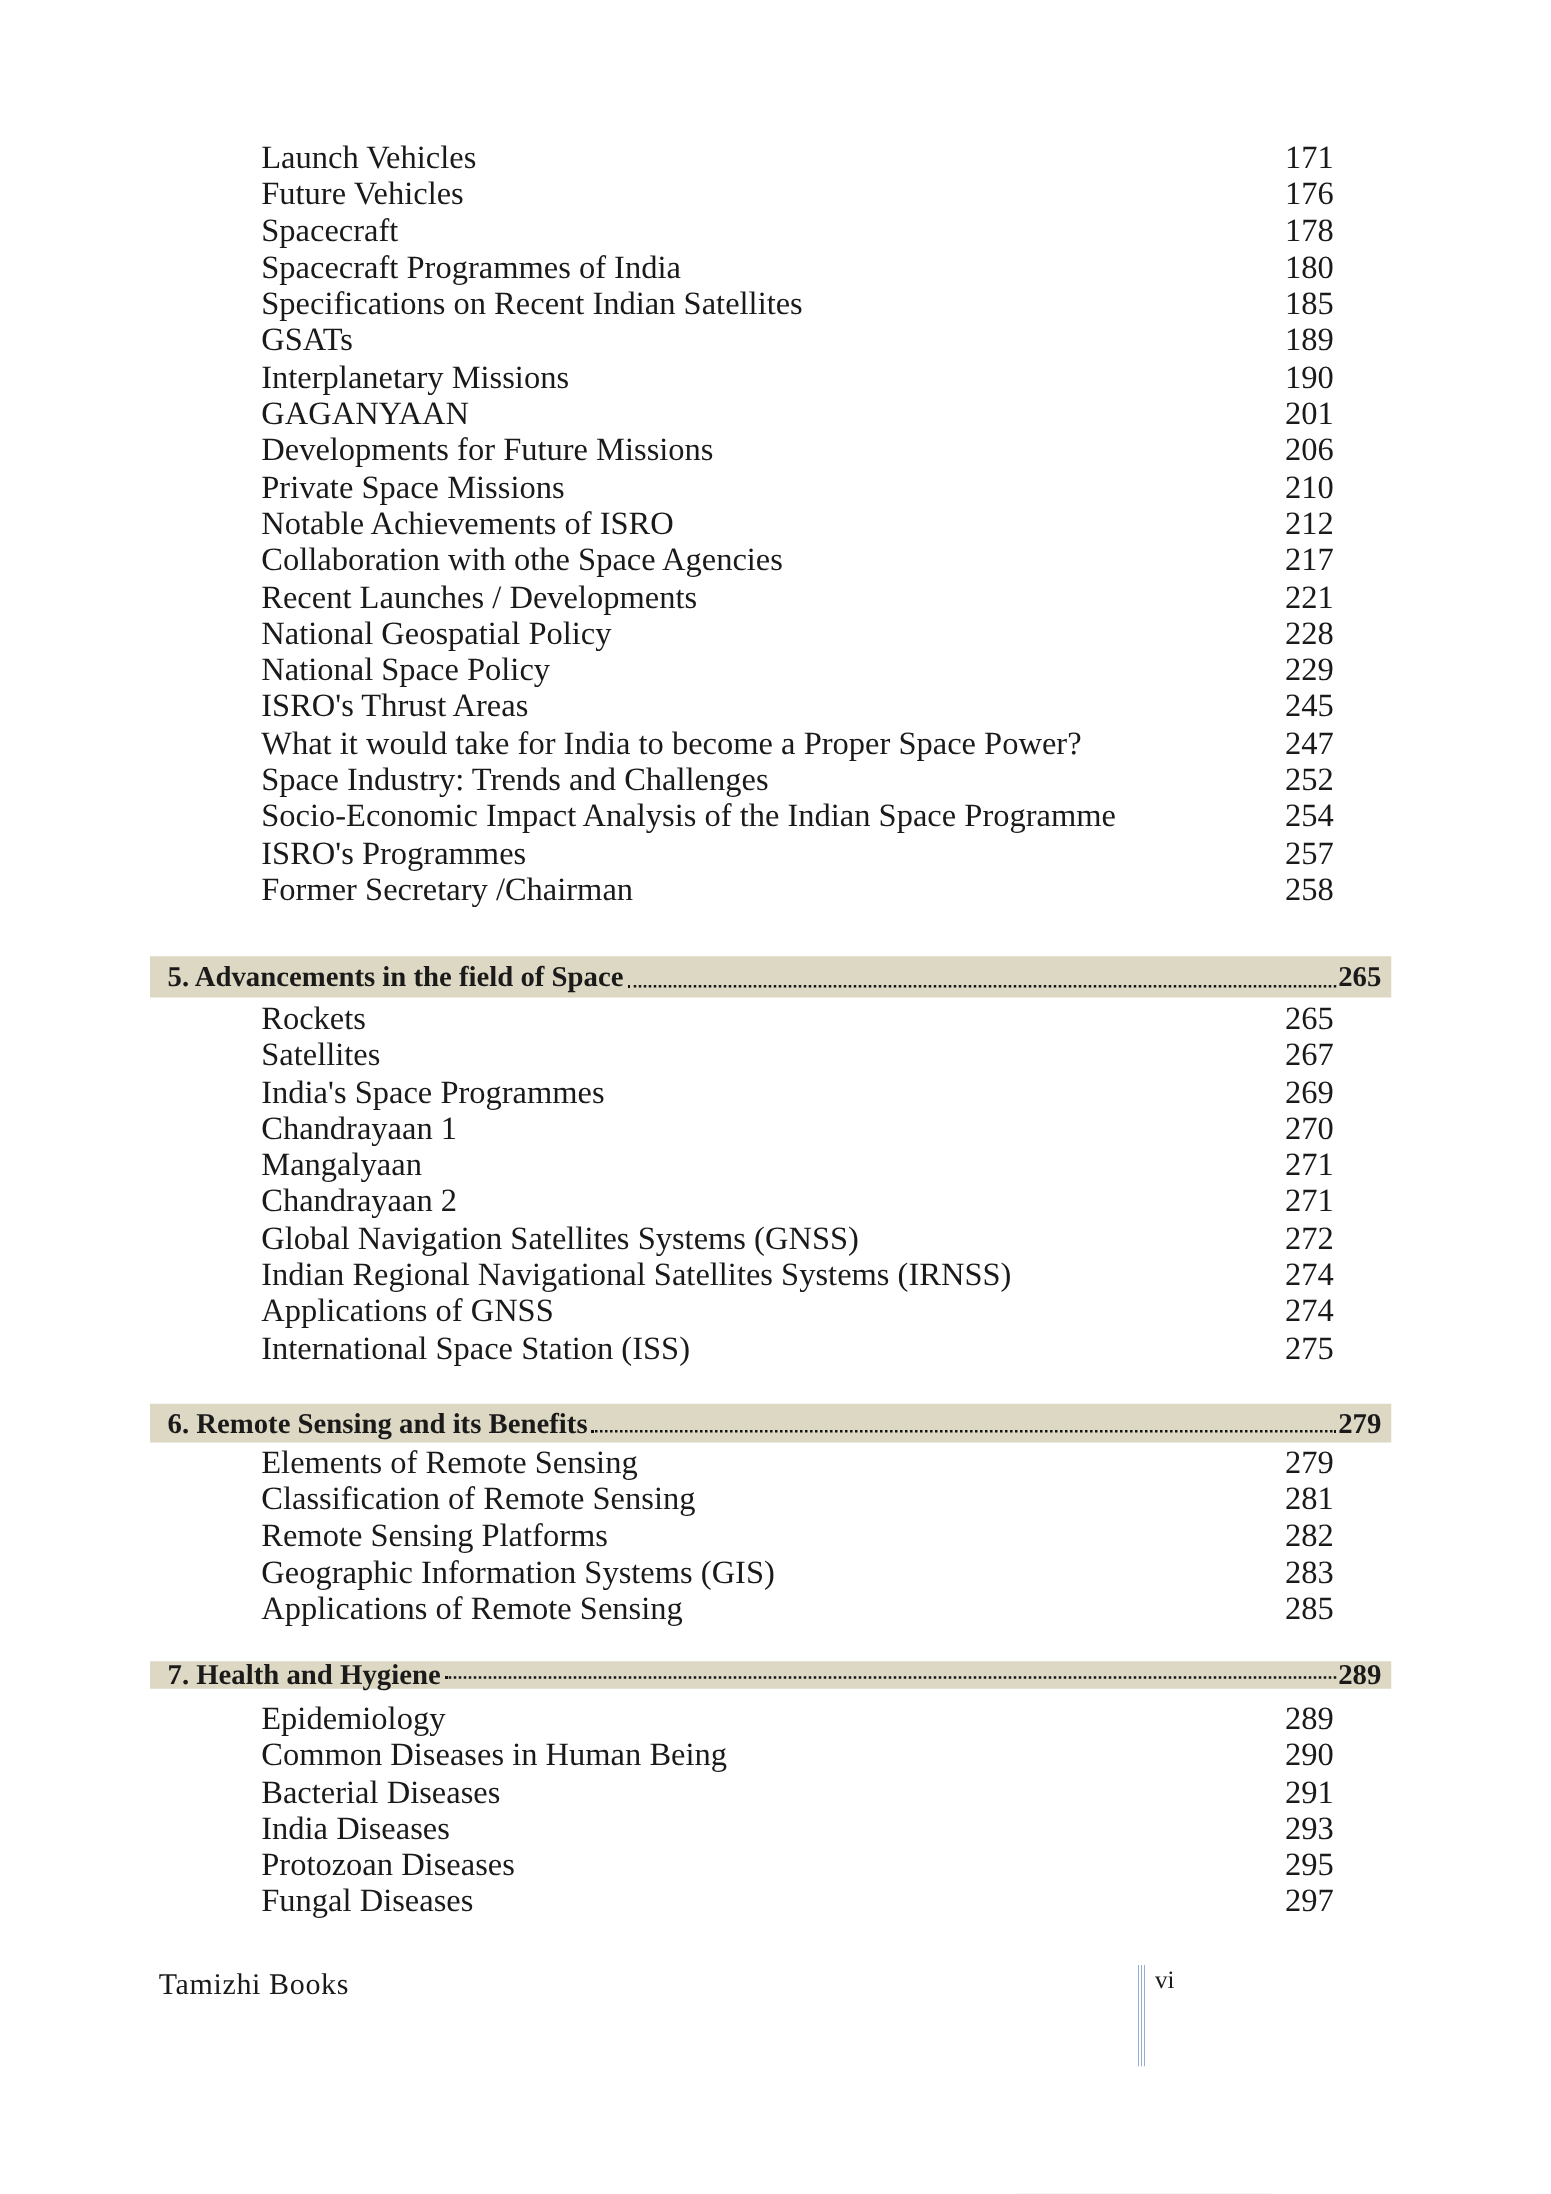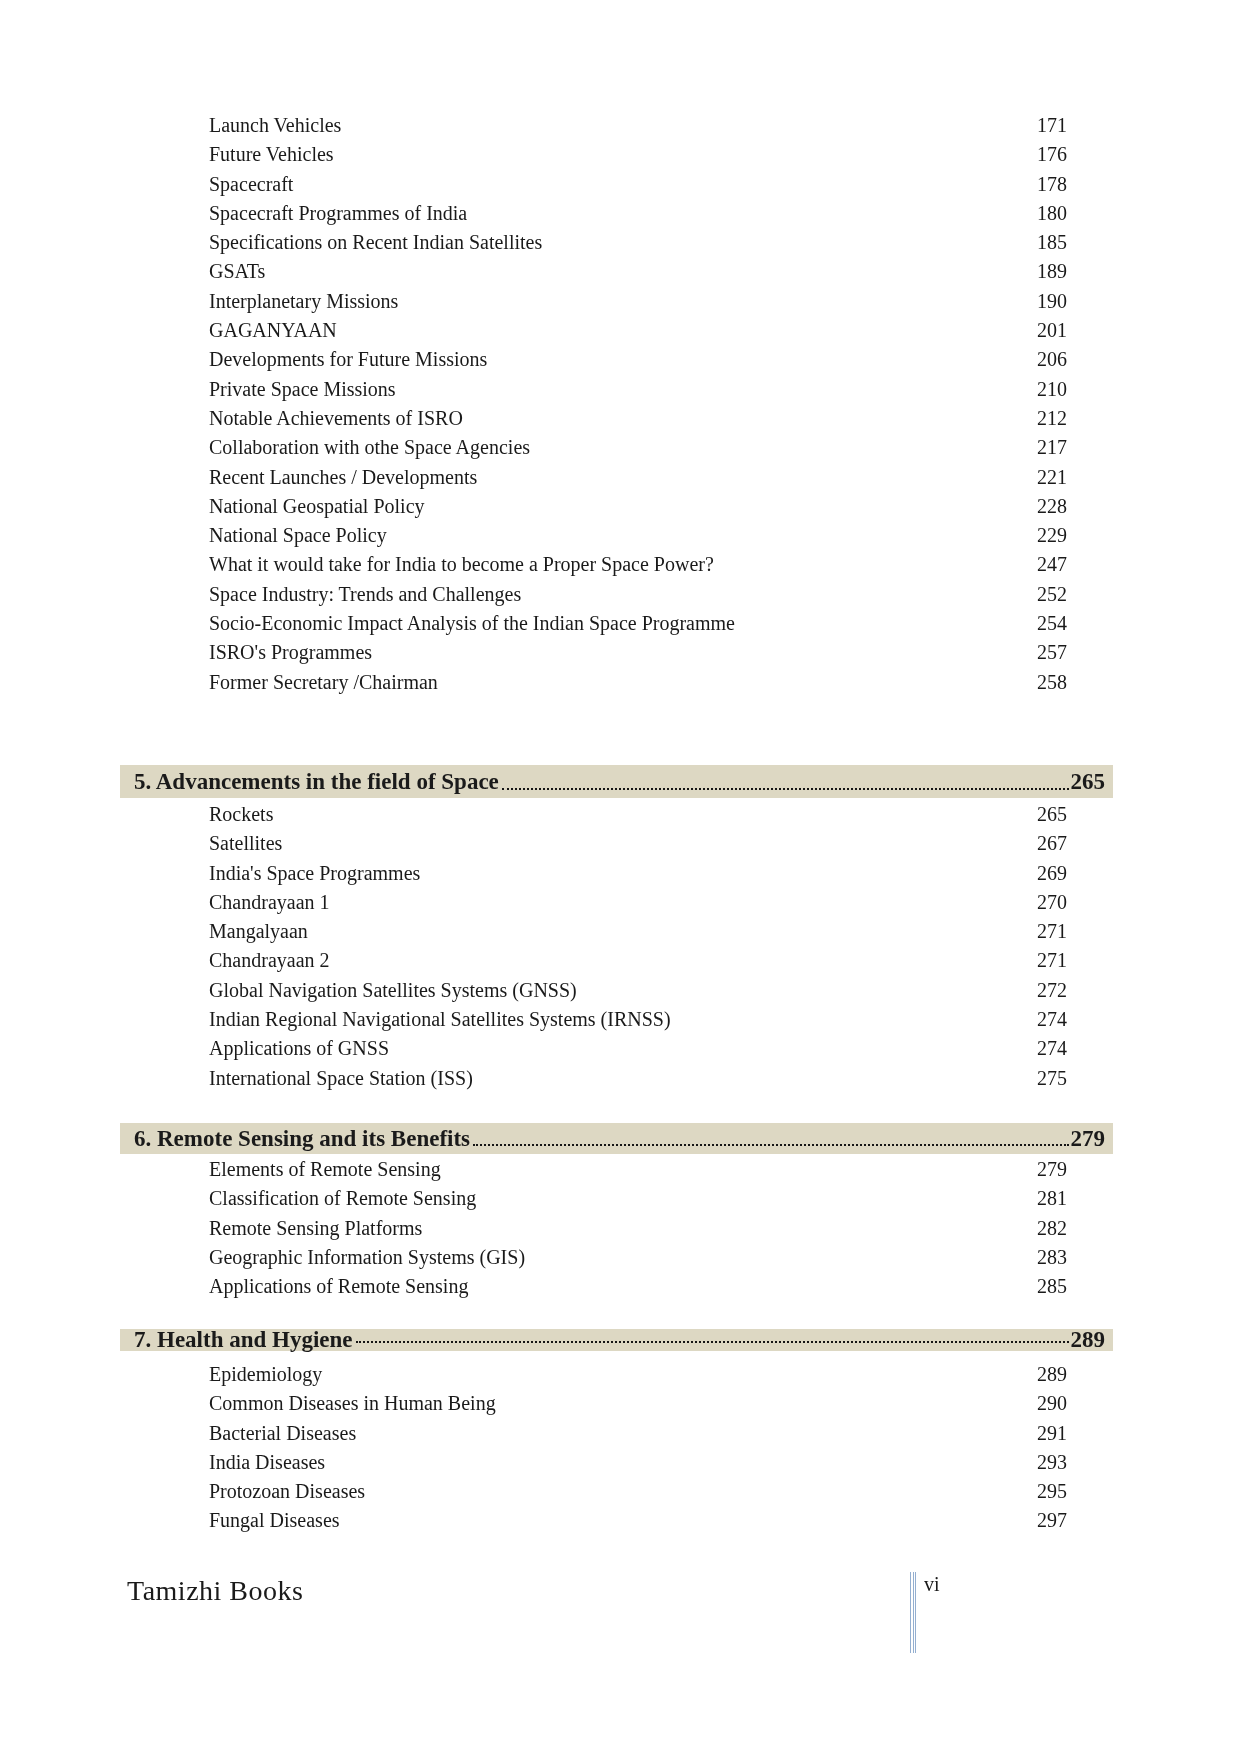--- a/index.html
+++ b/index.html
@@ -18,21 +18,21 @@
   
   .list {
     left: 209px;
     width: 858px;
   }
   .row {
     display: flex;
     justify-content: space-between;
     align-items: center;
     height: 29.3px;
-    font-size: 20px;
+    font-size: 26px;
     line-height: 29.3px;
     white-space: nowrap;
   }
   .entry-label { text-align: left; }
   .entry-page { text-align: right; }
 
   
   .secbar {
     left: 120px;
     width: 993px;
@@ -50,21 +50,21 @@
     align-self: flex-end;
     border-bottom: 2.8px dotted #151515;
     margin: 0 2px 8px 3px;
     min-width: 20px;
   }
 
   
   .footer-publisher {
     left: 127px;
     top: 1575px;
-    font-size: 28px;
+    font-size: 24px;
     letter-spacing: 0.5px;
   }
   .footer-divider {
     left: 910px;
     top: 1572px;
     width: 6px;
     height: 81px;
     background: repeating-linear-gradient(
       to right,
       #94afd0 0px, #94afd0 1.4px,
@@ -137,20 +137,24 @@
       </div>
       <div class="row">
         <span class="entry-label">National Geospatial Policy</span>
         <span class="entry-page">228</span>
       </div>
       <div class="row">
         <span class="entry-label">National Space Policy</span>
         <span class="entry-page">229</span>
       </div>
       <div class="row">
+        <span class="entry-label">ISRO's Thrust Areas</span>
+        <span class="entry-page">245</span>
+      </div>
+      <div class="row">
         <span class="entry-label">What it would take for India to become a Proper Space Power?</span>
         <span class="entry-page">247</span>
       </div>
       <div class="row">
         <span class="entry-label">Space Industry: Trends and Challenges</span>
         <span class="entry-page">252</span>
       </div>
       <div class="row">
         <span class="entry-label">Socio-Economic Impact Analysis of the Indian Space Programme</span>
         <span class="entry-page">254</span>

